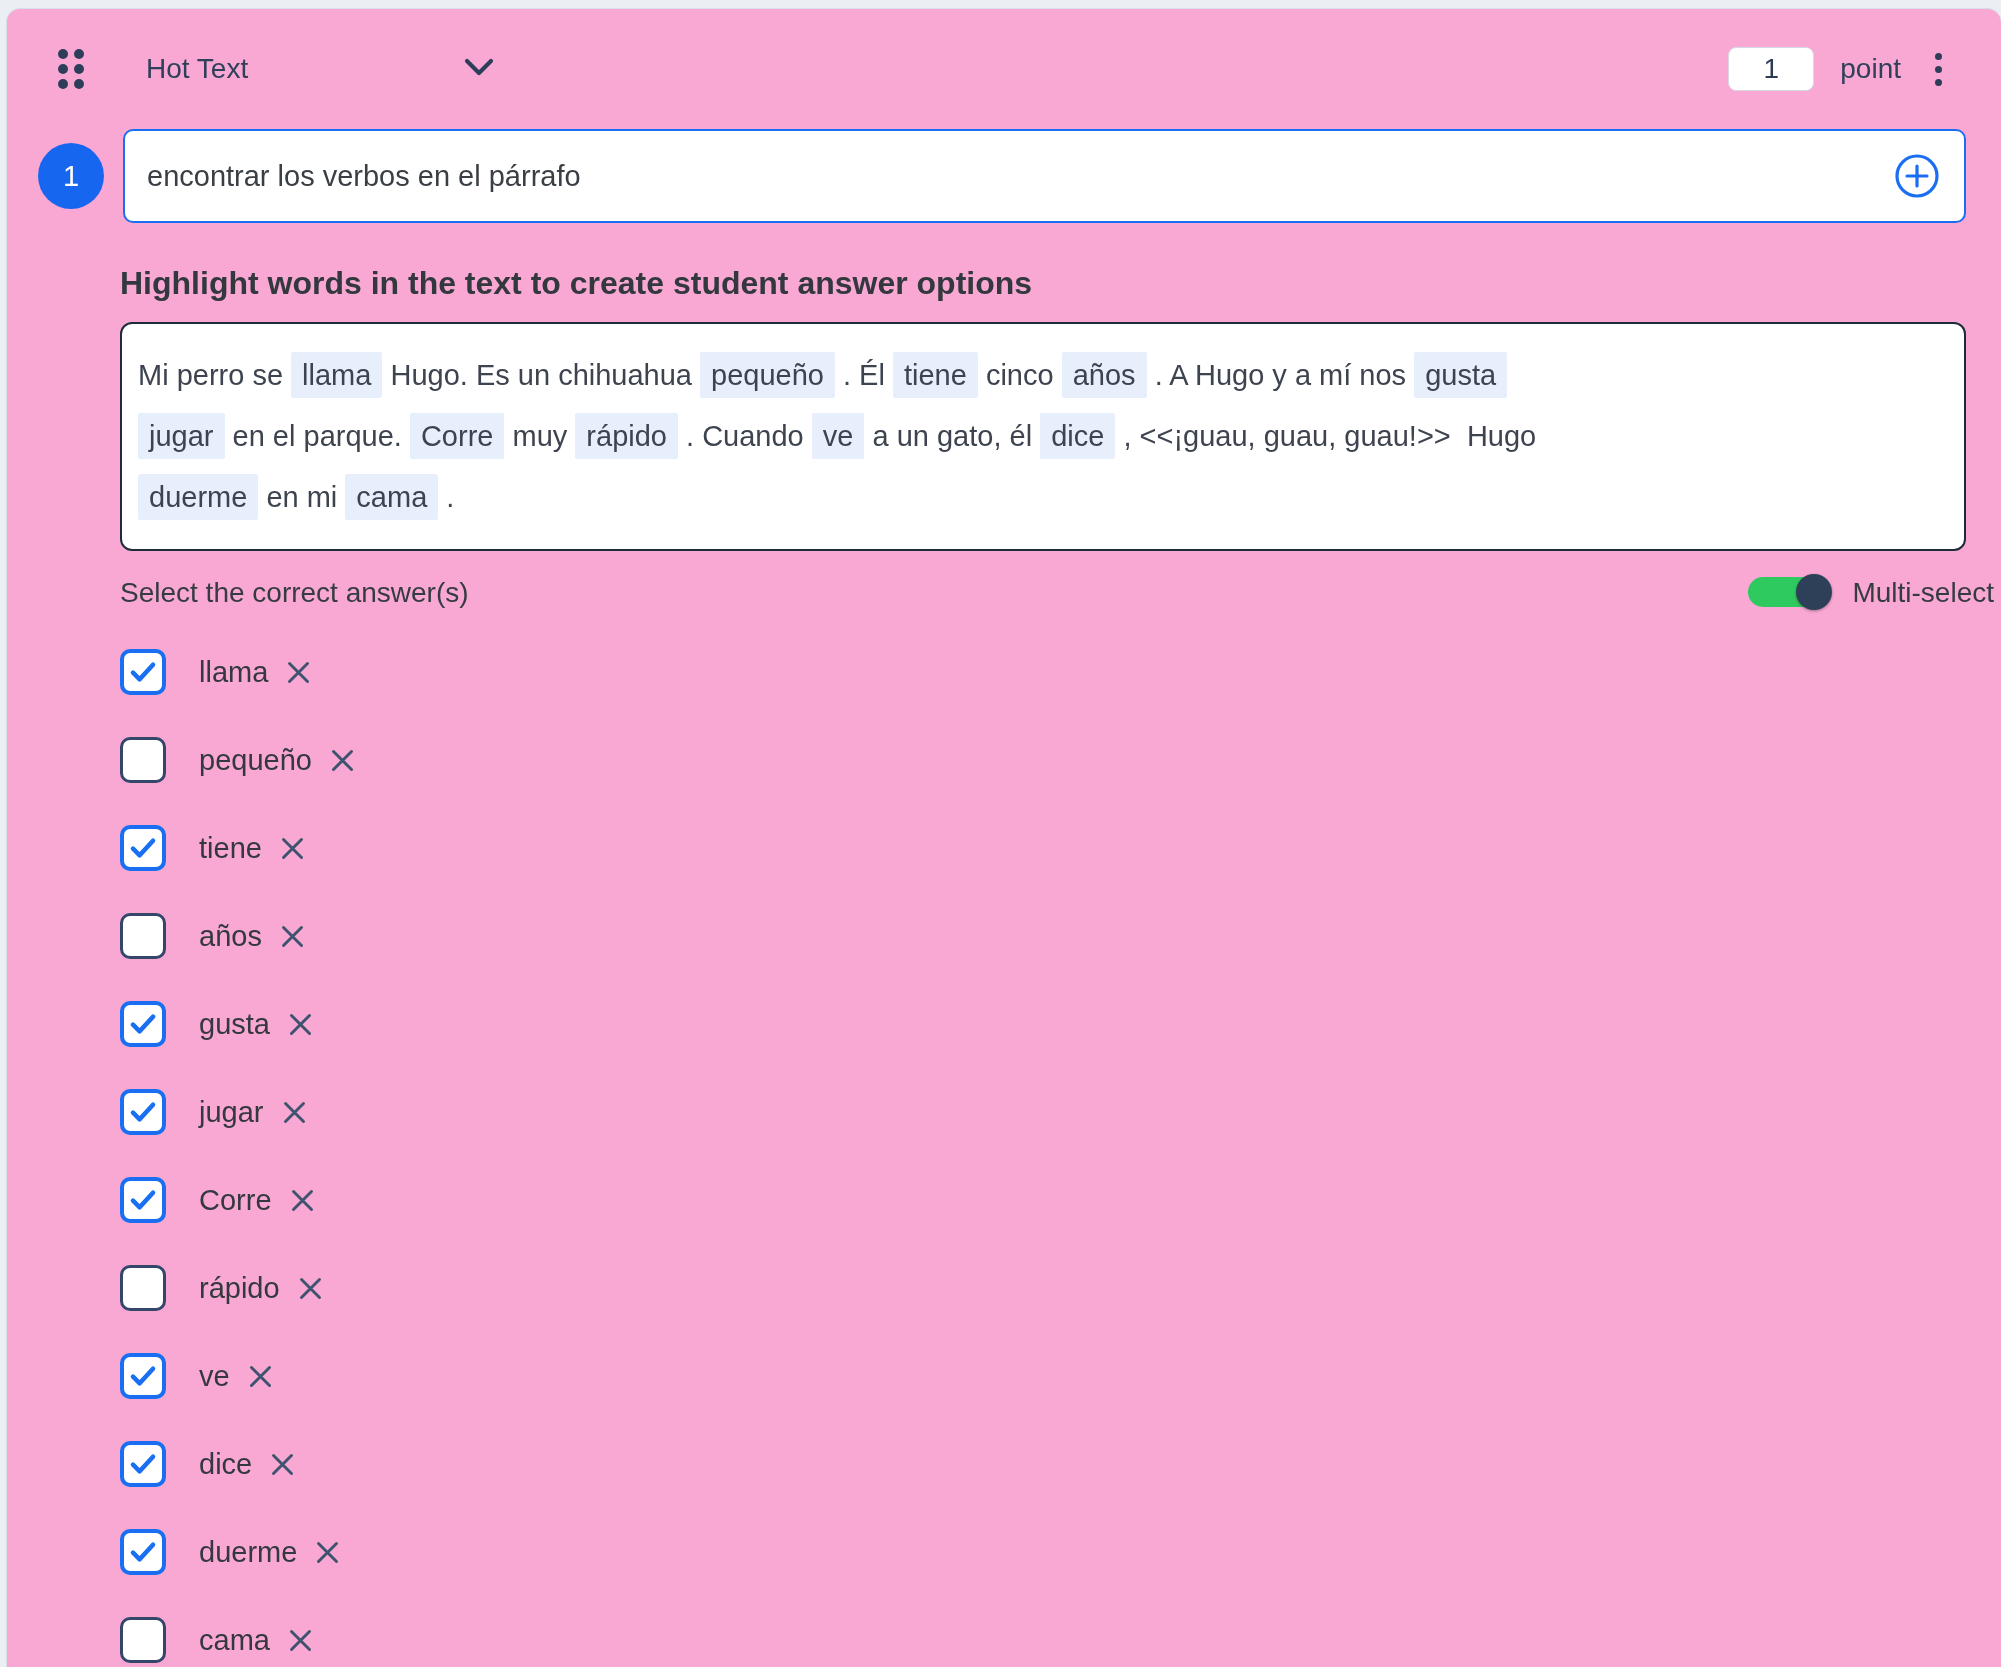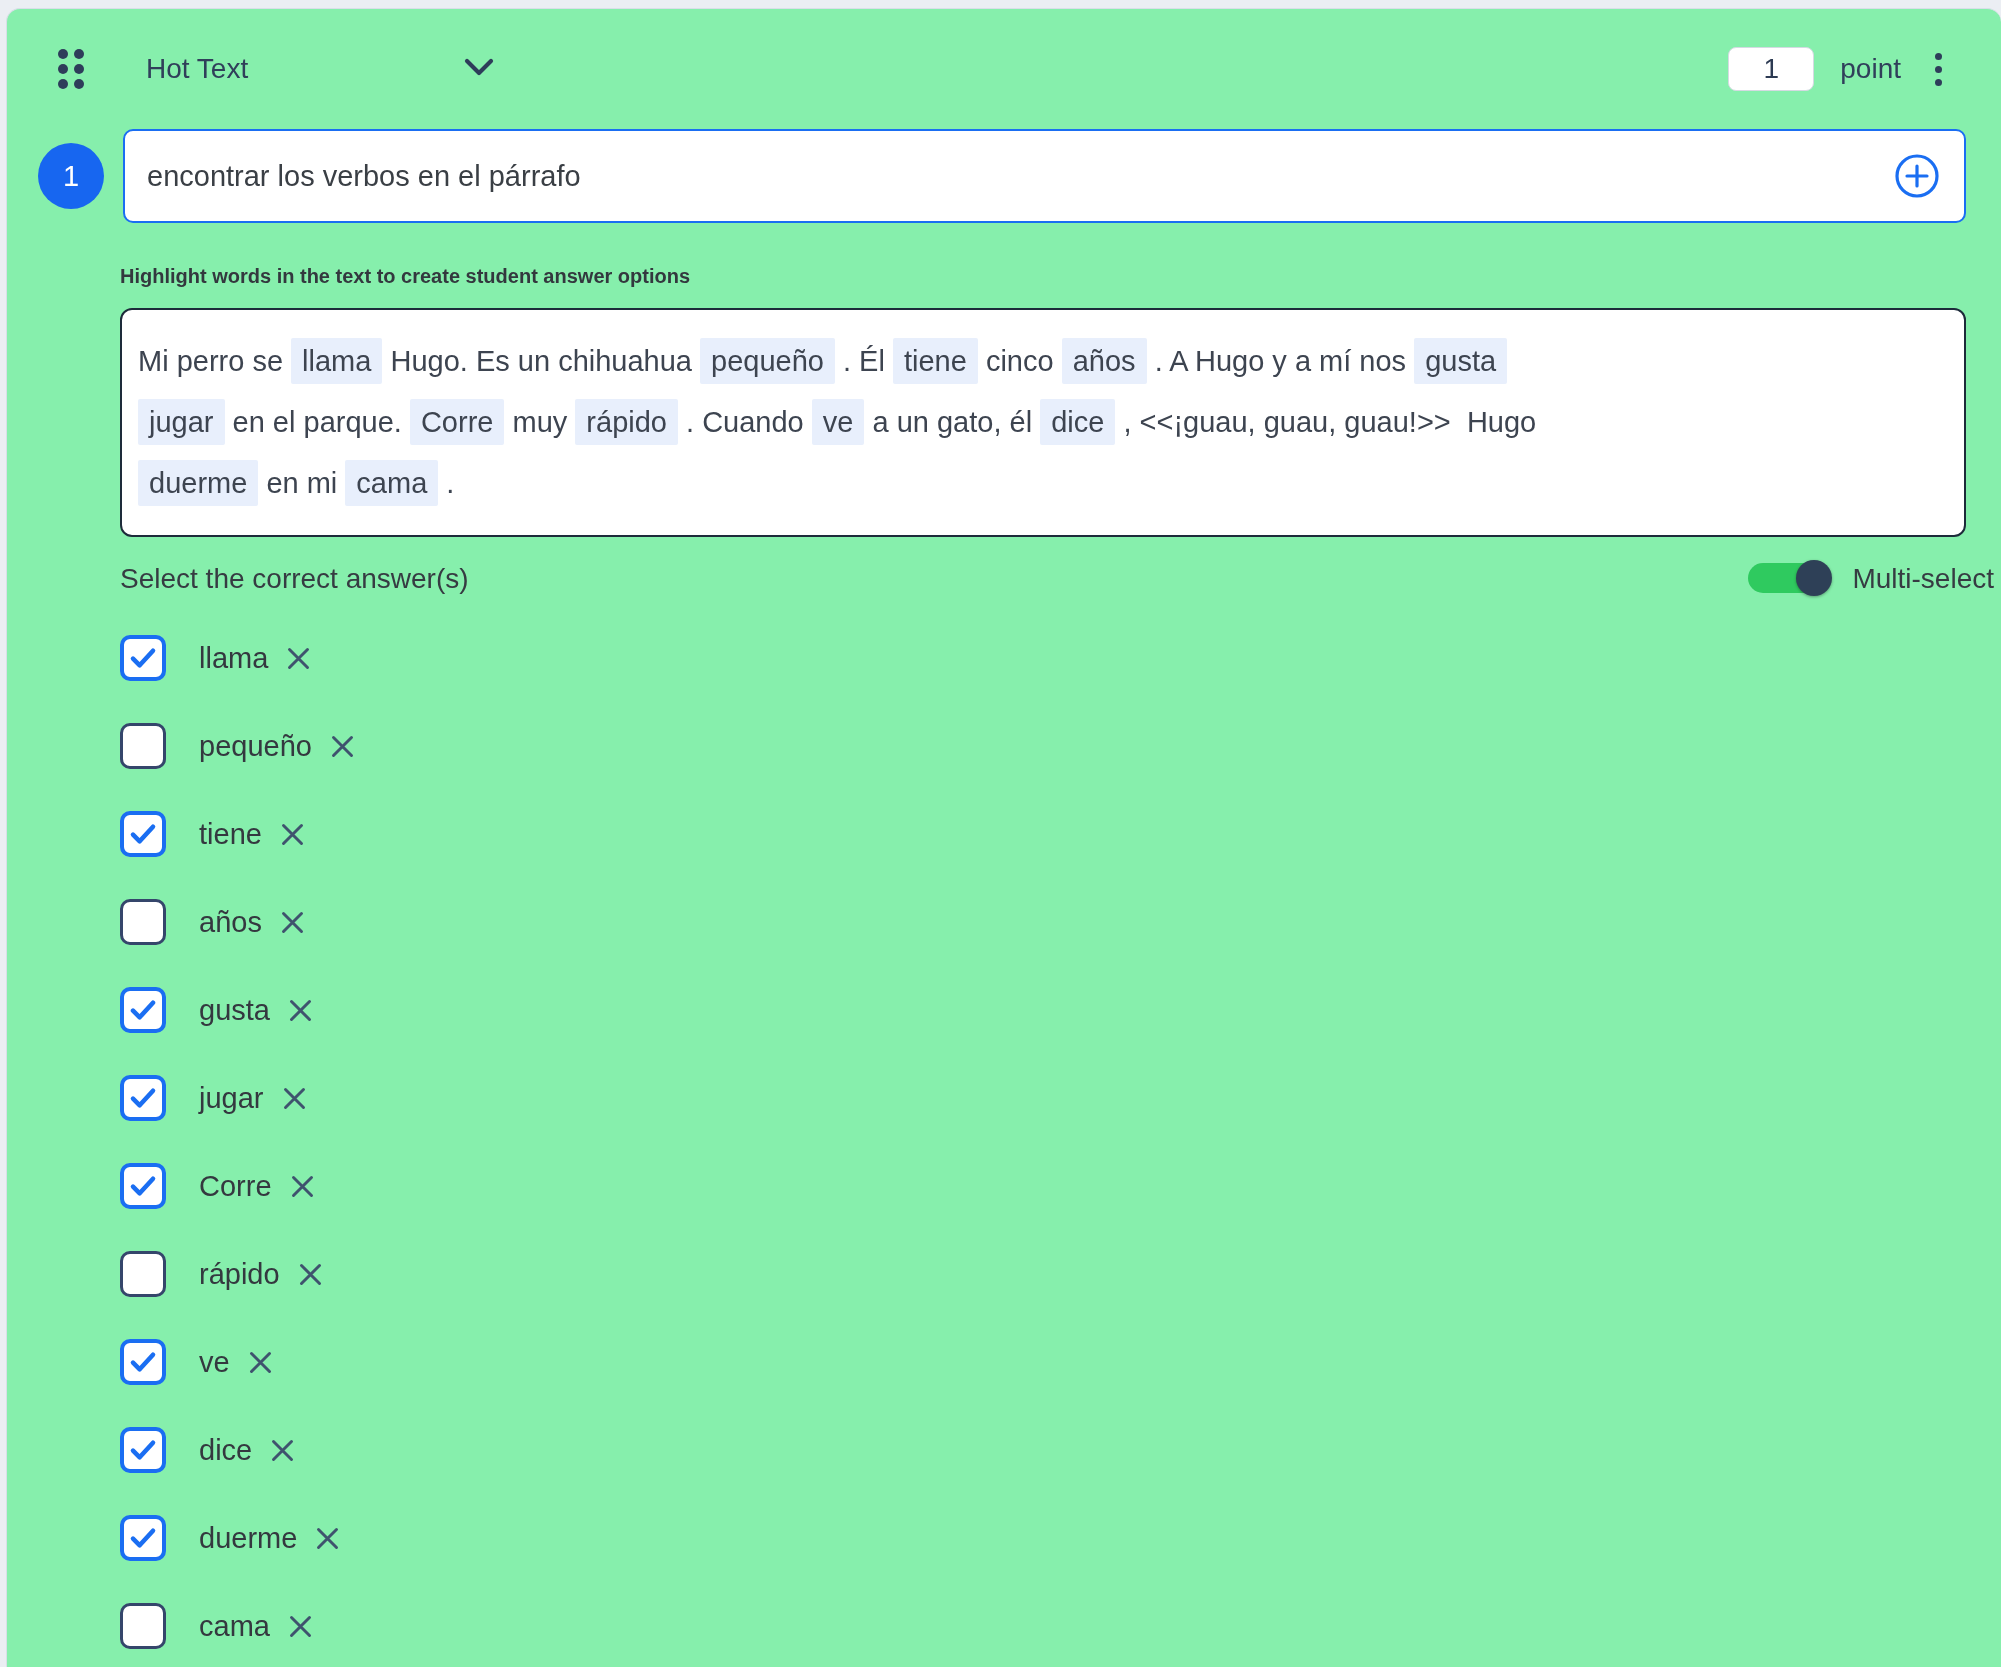--- a/index.html
+++ b/index.html
@@ -1,20 +1,20 @@
 <!DOCTYPE html>
 <html><head>
 <meta charset="utf-8">
 <style>
   * { margin:0; padding:0; box-sizing:border-box; }
   html,body { background:#ebeef3; }
   body { font-family:"Liberation Sans", sans-serif; }
   .page { position:relative; width:2001px; height:1667px; background:#ebeef3; overflow:hidden; }
   .card { position:absolute; left:6px; top:8px; right:0; bottom:0;
-          background:#86efac; border:1px solid #d9dfe8; border-bottom:none; border-right:none;
+          background:#f9a8d4; border:1px solid #d9dfe8; border-bottom:none; border-right:none;
           border-radius:14px 14px 0 0; }
 
   
   .header { display:flex; align-items:center; height:48px; margin-top:36px;
             padding-left:51px; padding-right:55px; }
   .drag-handle { display:grid; grid-template-columns:10px 10px; grid-auto-rows:10px;
                  column-gap:6px; row-gap:5px; cursor:grab; }
   .drag-handle i { width:10px; height:10px; border-radius:50%; background:#2e3d5a; }
   .qtype { display:flex; align-items:center; justify-content:space-between;
            width:348px; margin-left:62px; cursor:pointer; }
@@ -33,21 +33,21 @@
             font-size:29px; display:flex; align-items:center; justify-content:center; flex:none; }
   .qinput-wrap { flex:1; position:relative; margin-left:19px; }
   .qinput { width:100%; height:94px; border:2px solid #1a6ef2; border-radius:10px;
             font-size:29px; color:#3a3f45; padding:0 92px 0 22px; background:#fff;
             font-family:"Liberation Sans", sans-serif; }
   .plus-btn { position:absolute; right:25px; top:50%; transform:translateY(-50%);
               width:48px; height:48px; cursor:pointer; }
 
   
   .main { padding-left:113px; padding-right:35px; }
-  .instructions { margin-top:42px; font-size:20px; font-weight:700; color:#33383e; }
+  .instructions { margin-top:42px; font-size:32px; font-weight:700; color:#33383e; }
 
   .passage-box { margin-top:20px; border:2px solid #1d2b3a; border-radius:12px;
                  padding:21px 16px; background:#fff; cursor:text; }
   .pline { line-height:61px; white-space:pre; font-size:29px; color:#3d4450; }
   .pline .hl { background:#e8effc; padding:7px 11px; border-radius:2px; cursor:pointer; }
 
   .select-row { display:flex; align-items:center; justify-content:space-between;
                 margin-top:20px; margin-right:-28px; height:44px; }
   .select-label { font-size:28px; color:#363b42; }
   .toggle-group { display:flex; align-items:flex-start; }

